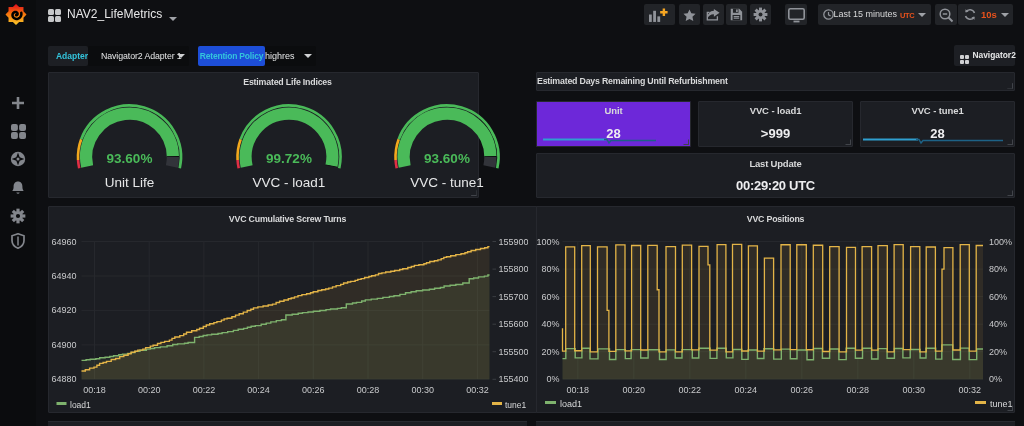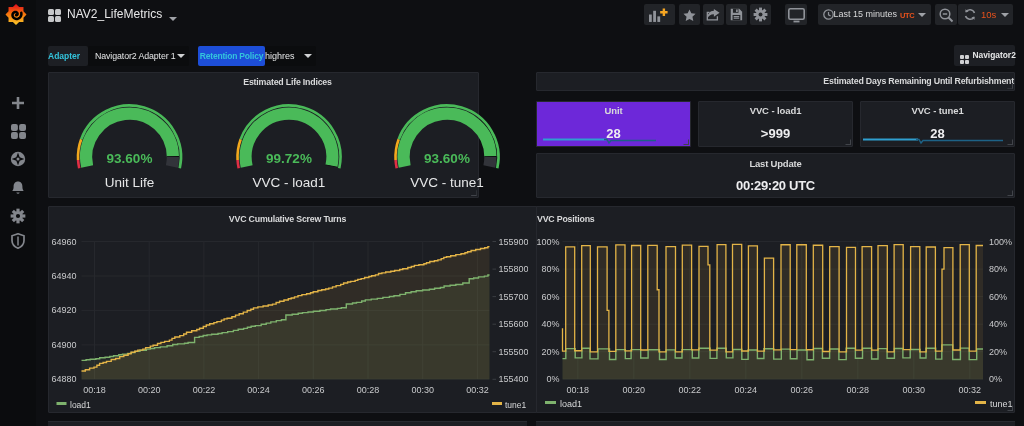--- a/index.html
+++ b/index.html
@@ -128,25 +128,25 @@
         <path d="M9.5 9.5 L13.5 13.5" stroke="#909399" stroke-width="1.9"></path>
       </svg>
     </div>
     <div style="position:absolute;left:958px;top:4px;width:55px;height:21px;background:#222428;border-radius:2px">
       <svg width="12" height="13" style="position:absolute;left:6px;top:4px" viewBox="0 0 14 14">
         <path d="M12.2 5.2 A 5.6 5.6 0 0 0 2.2 4" stroke="#909399" stroke-width="1.8" fill="none"></path>
         <path d="M1.6 1 L1.9 4.6 L5.4 3.6 Z" fill="#909399"></path>
         <path d="M1.8 8.8 A 5.6 5.6 0 0 0 11.8 10" stroke="#909399" stroke-width="1.8" fill="none"></path>
         <path d="M12.4 13 L12.1 9.4 L8.6 10.4 Z" fill="#909399"></path>
       </svg>
-      <div style="position:absolute;left:23px;top:0;line-height:21px;font-size:9.5px;font-weight:normal;color:#e8521c">10s</div>
+      <div style="position:absolute;left:23px;top:0;line-height:21px;font-size:9.5px;font-weight:bold;color:#e8521c">10s</div>
       <div style="position:absolute;left:43px;top:9px;width:0;height:0;border-left:4px solid transparent;border-right:4px solid transparent;border-top:4px solid #9fa2a7"></div>
     </div>
-    <div style="position:absolute;top:46px;height:20px;border-radius:2px;left:48px;width:40px;background:#1d1f24;color:#33c4dc;font-size:8.5px;font-weight:bold;line-height:20px;text-align:left">Adapter</div>
-    <div style="position:absolute;top:46px;height:20px;border-radius:2px;left:88px;width:101px;background:#0b0c0e;color:#e6e7e8;font-size:8.8px;line-height:20px;padding-left:7px;letter-spacing:-0.1px">Navigator2 Adapter 1</div>
+    <div style="position:absolute;top:46px;height:20px;border-radius:2px;left:48px;width:40px;background:#1d1f24;color:#33c4dc;font-size:8.5px;font-weight:bold;line-height:20px;text-align:right">Adapter</div>
+    <div style="position:absolute;top:46px;height:20px;border-radius:2px;left:88px;width:101px;background:#0b0c0e;color:#e6e7e8;font-size:8.8px;line-height:20px;padding-left:13px;letter-spacing:-0.1px">Navigator2 Adapter 1</div>
     <div style="position:absolute;left:177px;top:54px;width:0;height:0;border-left:4px solid transparent;border-right:4px solid transparent;border-top:4px solid #d0d1d3"></div>
     <div style="position:absolute;top:46px;height:20px;border-radius:2px;left:198px;width:67px;background:#1d4ed8;color:#33c4dc;font-size:8.5px;font-weight:bold;line-height:20px;text-align:center;letter-spacing:-0.2px">Retention Policy</div>
     <div style="position:absolute;top:46px;height:20px;border-radius:2px;left:265px;width:51px;background:#0b0c0e;color:#e6e7e8;font-size:9px;line-height:20px;">highres</div>
     <div style="position:absolute;left:304px;top:54px;width:0;height:0;border-left:4px solid transparent;border-right:4px solid transparent;border-top:4px solid #d0d1d3"></div>
     <div style="position:absolute;top:45px;height:20.5px;border-radius:2px;left:953.5px;width:61.5px;background:#1d1f24;color:#e6e7e8;font-size:8.4px;font-weight:bold;line-height:20.5px"><span style="position:absolute;left:6.5px;top:6px;width:9px;height:9px"><svg width="9" height="9">
           <rect x="0" y="0" width="4.0" height="4.0" rx="1" fill="#d0d1d3"></rect>
           <rect x="5.0" y="0" width="4.0" height="4.0" rx="1" fill="#d0d1d3"></rect>
           <rect x="0" y="5.0" width="4.0" height="4.0" rx="1" fill="#d0d1d3"></rect>
           <rect x="5.0" y="5.0" width="4.0" height="4.0" rx="1" fill="#d0d1d3"></rect>
         </svg></span><span style="margin-left:19px">Navigator2</span></div>
@@ -174,21 +174,21 @@
         <path d="M 349.68 66.19 A 51.5 51.5 0 0 1 448.26 95.23" stroke="#4aba59" stroke-width="2.6" fill="none"></path>
         <path d="M 355.65 93.47 A 43.4 43.4 0 1 1 441.40 83.60" stroke="#4aba59" stroke-width="12.2" fill="none"></path>
         <path d="M 441.40 83.60 A 43.4 43.4 0 0 1 440.35 93.47" stroke="#32343a" stroke-width="12.2" fill="none"></path>
         <path d="M 441.39 83.14 A 43.4 43.4 0 0 1 441.40 84.05" stroke="#0e0f11" stroke-width="12.2" fill="none"></path>
         <text x="398.0" y="90" text-anchor="middle" font-size="13.5" font-weight="bold" fill="#4aba59">93.60%</text>
         <text x="398.0" y="113.5" text-anchor="middle" font-size="13.5" fill="#e6e7e8">VVC - tune1</text>
       </svg>
       <div style="position:absolute;right:1px;bottom:1px;width:6px;height:6px;border-right:1.3px solid #41444a;border-bottom:1.3px solid #41444a;clip-path:polygon(100% 0,100% 100%,0 100%)"></div>
     </div>
     <div style="position:absolute;left:536px;top:72px;width:479px;height:18.5px;background:#1c1e23;border:1px solid #26282e;box-sizing:border-box;border-radius:1px">
-      <div style="position:absolute;left:0;top:3px;width:477px;text-align:right;font-size:8.8px;font-weight:bold;letter-spacing:-0.2px;color:#d8d9da">Estimated Days Remaining Until Refurbishment</div>
+      <div style="position:absolute;left:0;top:3px;width:477px;text-align:left;font-size:8.8px;font-weight:bold;letter-spacing:-0.2px;color:#d8d9da">Estimated Days Remaining Until Refurbishment</div>
       <div style="position:absolute;right:1px;bottom:1px;width:6px;height:6px;border-right:1.3px solid #41444a;border-bottom:1.3px solid #41444a;clip-path:polygon(100% 0,100% 100%,0 100%)"></div>
     </div>
     <div style="position:absolute;left:536px;top:101px;width:155px;height:46px;background:#6d28d9;border:1px solid #26282e;box-sizing:border-box;border-radius:1px">
       <div style="position:absolute;left:0;top:2.5px;width:153px;text-align:center;font-size:9.5px;font-weight:bold;letter-spacing:-0.1px;color:#d8d9da">Unit</div>
       <div style="position:absolute;left:0;top:24px;width:153px;text-align:center;font-size:13px;font-weight:bold;color:#eeeef0">28</div>
       <svg width="155" height="10" style="position:absolute;left:0;bottom:1.5">
         <path d="M 6 4.5 H 69" stroke="#2f9fd0" stroke-width="1.8" fill="none"></path>
         <path d="M 67 4.5 H 70 L 72 8 L 74 5.5 H 119" stroke="#1d6286" stroke-width="1.4" fill="none"></path>
       </svg>
       <div style="position:absolute;right:1px;bottom:1px;width:6px;height:6px;border-right:1.3px solid #41444a;border-bottom:1.3px solid #41444a;clip-path:polygon(100% 0,100% 100%,0 100%)"></div>
@@ -267,21 +267,21 @@
         <path d="M 32.5 153.35 H 37.1 V 152.78 H 41.2 V 152.24 H 46.9 V 151.74 H 50.7 V 150.74 H 56.1 V 150.19 H 60.8 V 149.54 H 64.6 V 148.80 H 69.8 V 147.70 H 73.5 V 147.17 H 78.5 V 146.37 H 82.2 V 145.49 H 86.0 V 144.36 H 91.0 V 143.28 H 97.4 V 142.16 H 101.4 V 141.46 H 105.6 V 140.66 H 111.3 V 139.89 H 118.1 V 138.73 H 123.7 V 137.51 H 128.6 V 136.89 H 135.5 V 136.25 H 139.1 V 135.56 H 145.6 V 130.42 H 150.2 V 129.54 H 154.2 V 128.56 H 158.1 V 127.84 H 162.6 V 127.31 H 169.0 V 126.46 H 173.1 V 125.64 H 178.7 V 124.66 H 184.4 V 123.37 H 189.2 V 122.28 H 194.6 V 121.33 H 198.4 V 120.29 H 202.1 V 119.19 H 206.3 V 118.60 H 212.2 V 117.32 H 217.2 V 116.13 H 221.8 V 114.85 H 227.3 V 113.63 H 232.4 V 112.74 H 236.9 V 107.96 H 243.2 V 107.31 H 249.2 V 106.20 H 253.5 V 105.58 H 259.0 V 104.96 H 264.4 V 104.20 H 270.9 V 103.49 H 277.0 V 102.62 H 281.5 V 101.99 H 288.4 V 101.41 H 292.3 V 100.69 H 297.3 V 96.95 H 303.5 V 96.04 H 307.5 V 95.42 H 312.7 V 94.05 H 316.3 V 92.90 H 322.2 V 92.16 H 328.3 V 91.33 H 333.9 V 90.41 H 340.4 V 89.47 H 345.0 V 88.75 H 350.9 V 87.35 H 356.5 V 85.82 H 362.1 V 84.77 H 367.2 V 83.70 H 373.6 V 83.00 H 380.4 V 82.27 H 385.6 V 81.32 H 391.4 V 80.44 H 395.1 V 79.02 H 401.1 V 78.23 H 406.8 V 77.57 H 413.8 V 76.01 H 420.2 V 71.80 H 424.7 V 71.01 H 429.5 V 69.84 H 435.4 V 69.16 H 438.9 V 67.99 H 440.5" stroke="#7eb26d" stroke-width="1.4" fill="none"></path>
         <path d="M 32.5 164.03 H 36.3 V 162.69 H 40.6 V 161.17 H 45.0 V 160.09 H 47.9 V 158.21 H 50.6 V 156.40 H 54.1 V 155.44 H 57.5 V 154.33 H 62.2 V 152.57 H 66.6 V 151.49 H 70.7 V 149.65 H 74.8 V 148.31 H 79.1 V 146.76 H 82.1 V 145.22 H 85.8 V 144.23 H 88.8 V 143.16 H 93.8 V 142.13 H 96.6 V 140.63 H 101.3 V 139.12 H 104.1 V 138.24 H 108.5 V 136.53 H 111.9 V 135.34 H 115.6 V 134.35 H 120.4 V 133.15 H 123.0 V 131.36 H 125.8 V 130.04 H 130.8 V 128.64 H 134.7 V 126.94 H 137.5 V 125.20 H 142.7 V 123.68 H 147.8 V 122.53 H 150.6 V 121.20 H 154.3 V 119.55 H 157.3 V 118.03 H 160.7 V 116.72 H 164.9 V 115.67 H 167.9 V 114.59 H 172.4 V 113.15 H 175.1 V 111.88 H 178.1 V 111.18 H 182.9 V 109.77 H 186.5 V 108.17 H 190.2 V 106.69 H 194.3 V 105.11 H 198.2 V 103.53 H 201.8 V 102.32 H 204.5 V 100.87 H 208.9 V 99.83 H 214.1 V 99.07 H 219.2 V 98.07 H 223.5 V 97.11 H 227.1 V 95.54 H 230.6 V 94.22 H 235.0 V 93.05 H 239.3 V 91.81 H 242.2 V 91.05 H 245.5 V 89.90 H 249.0 V 88.59 H 252.9 V 87.58 H 257.6 V 86.72 H 261.5 V 85.71 H 264.2 V 84.78 H 268.9 V 83.52 H 272.7 V 82.77 H 276.6 V 82.06 H 279.8 V 81.16 H 283.5 V 79.91 H 287.1 V 78.61 H 291.7 V 77.40 H 294.6 V 75.95 H 298.6 V 75.02 H 301.7 V 74.39 H 306.1 V 73.36 H 308.8 V 72.37 H 312.1 V 71.62 H 315.6 V 70.44 H 319.9 V 69.56 H 322.6 V 68.76 H 326.4 V 67.90 H 329.5 V 66.50 H 332.9 V 65.92 H 336.7 V 65.04 H 341.8 V 64.23 H 345.6 V 63.49 H 350.7 V 62.56 H 353.8 V 61.81 H 358.8 V 60.48 H 362.3 V 59.51 H 365.4 V 58.37 H 369.9 V 57.69 H 374.9 V 56.76 H 377.5 V 55.71 H 380.8 V 54.48 H 385.4 V 53.74 H 388.9 V 52.83 H 392.2 V 51.61 H 394.8 V 50.41 H 397.5 V 49.70 H 401.7 V 48.75 H 406.8 V 47.62 H 412.0 V 46.79 H 416.0 V 45.74 H 418.6 V 44.71 H 422.1 V 43.45 H 426.7 V 42.51 H 431.5 V 41.48 H 435.7 V 40.71 H 438.9 V 39.65 H 440.5" stroke="#e3b447" stroke-width="1.4" fill="none"></path>
         <rect x="7.5" y="195" width="10" height="3" fill="#7eb26d"></rect>
         <text x="21" y="201" fill="#d8d9da" font-size="8.5">load1</text>
         <rect x="443" y="195" width="10" height="3" fill="#e3b447"></rect>
         <text x="456" y="201" fill="#d8d9da" font-size="8.5">tune1</text>
       </svg>
       <div style="position:absolute;right:1px;bottom:1px;width:6px;height:6px;border-right:1.3px solid #41444a;border-bottom:1.3px solid #41444a;clip-path:polygon(100% 0,100% 100%,0 100%)"></div>
     </div>
     <div style="position:absolute;left:536px;top:205.5px;width:479px;height:207.5px;background:#1c1e23;border:1px solid #26282e;box-sizing:border-box;border-radius:1px">
-      <div style="position:absolute;left:0;top:7px;width:477px;text-align:left;font-size:8.8px;font-weight:bold;letter-spacing:-0.2px;color:#d8d9da">VVC Positions</div>
+      <div style="position:absolute;left:0;top:7px;width:477px;text-align:center;font-size:8.8px;font-weight:bold;letter-spacing:-0.2px;color:#d8d9da">VVC Positions</div>
       <svg width="479" height="207" style="position:absolute;left:0;top:0" font-family="Liberation Sans, sans-serif" font-size="9">
         <line x1="25.5" y1="172.3" x2="446.0" y2="172.3" stroke="#26282d" stroke-width="1"></line>
         <text x="22.5" y="175.3" text-anchor="end" fill="#c9cacc">0%</text>
         <text x="452.0" y="175.3" fill="#c9cacc">0%</text>
         <line x1="25.5" y1="144.7" x2="446.0" y2="144.7" stroke="#26282d" stroke-width="1"></line>
         <text x="22.5" y="147.7" text-anchor="end" fill="#c9cacc">20%</text>
         <text x="452.0" y="147.7" fill="#c9cacc">20%</text>
         <line x1="25.5" y1="117.2" x2="446.0" y2="117.2" stroke="#26282d" stroke-width="1"></line>
         <text x="22.5" y="120.2" text-anchor="end" fill="#c9cacc">40%</text>
         <text x="452.0" y="120.2" fill="#c9cacc">40%</text>

